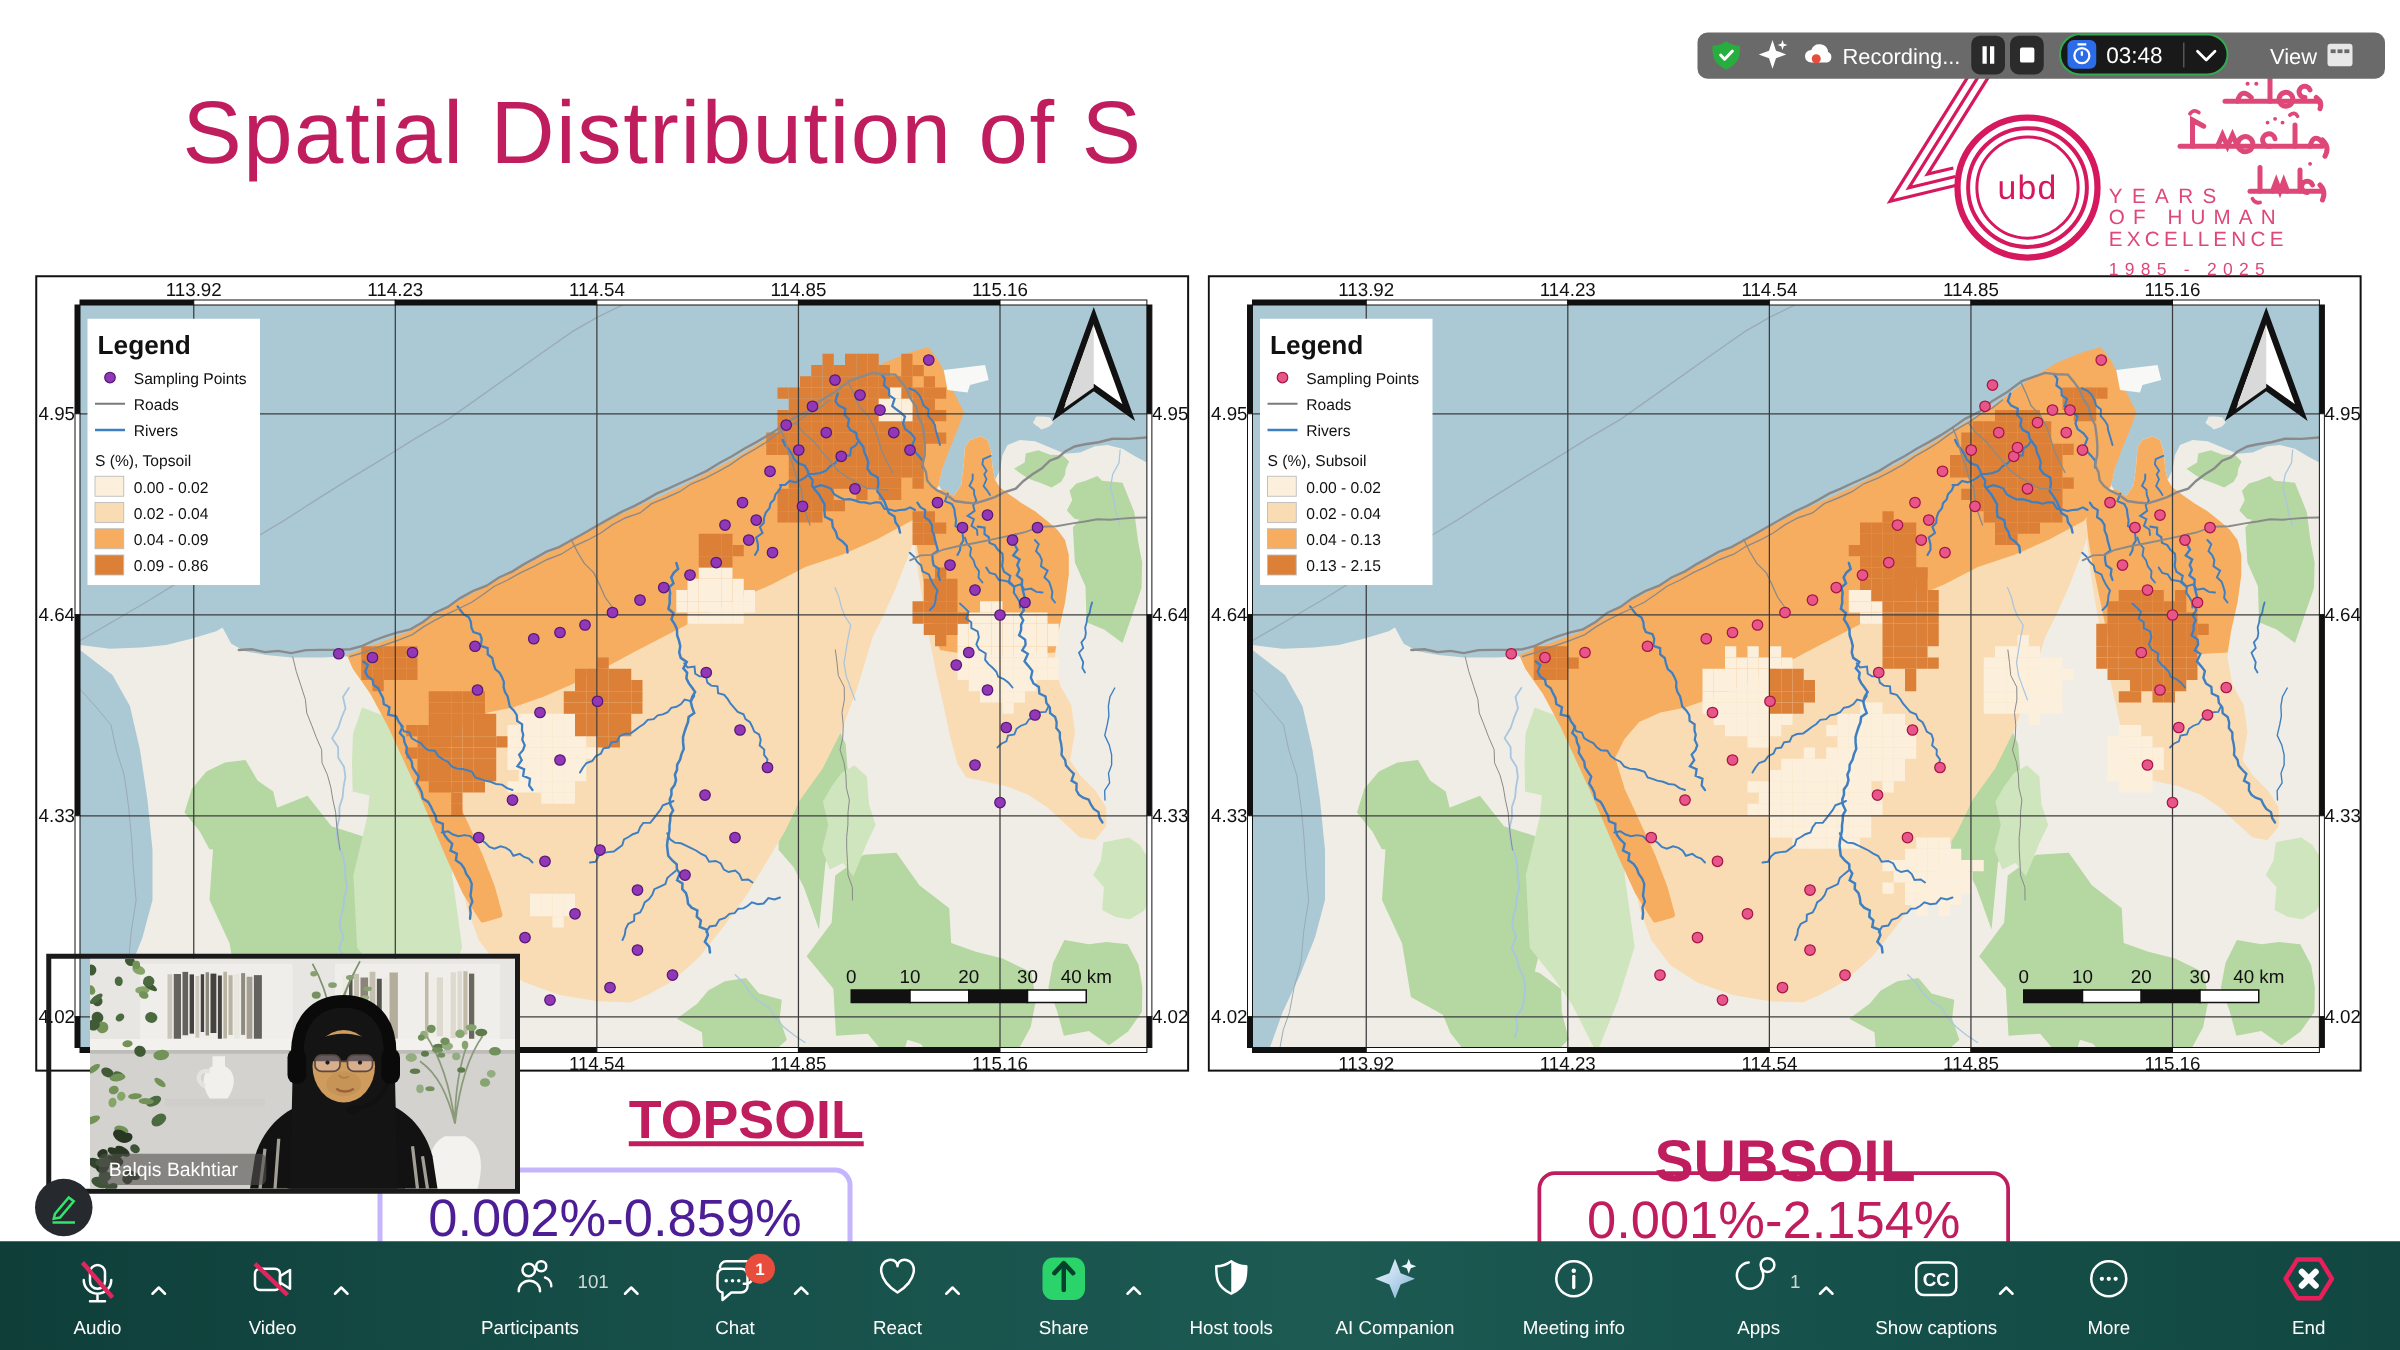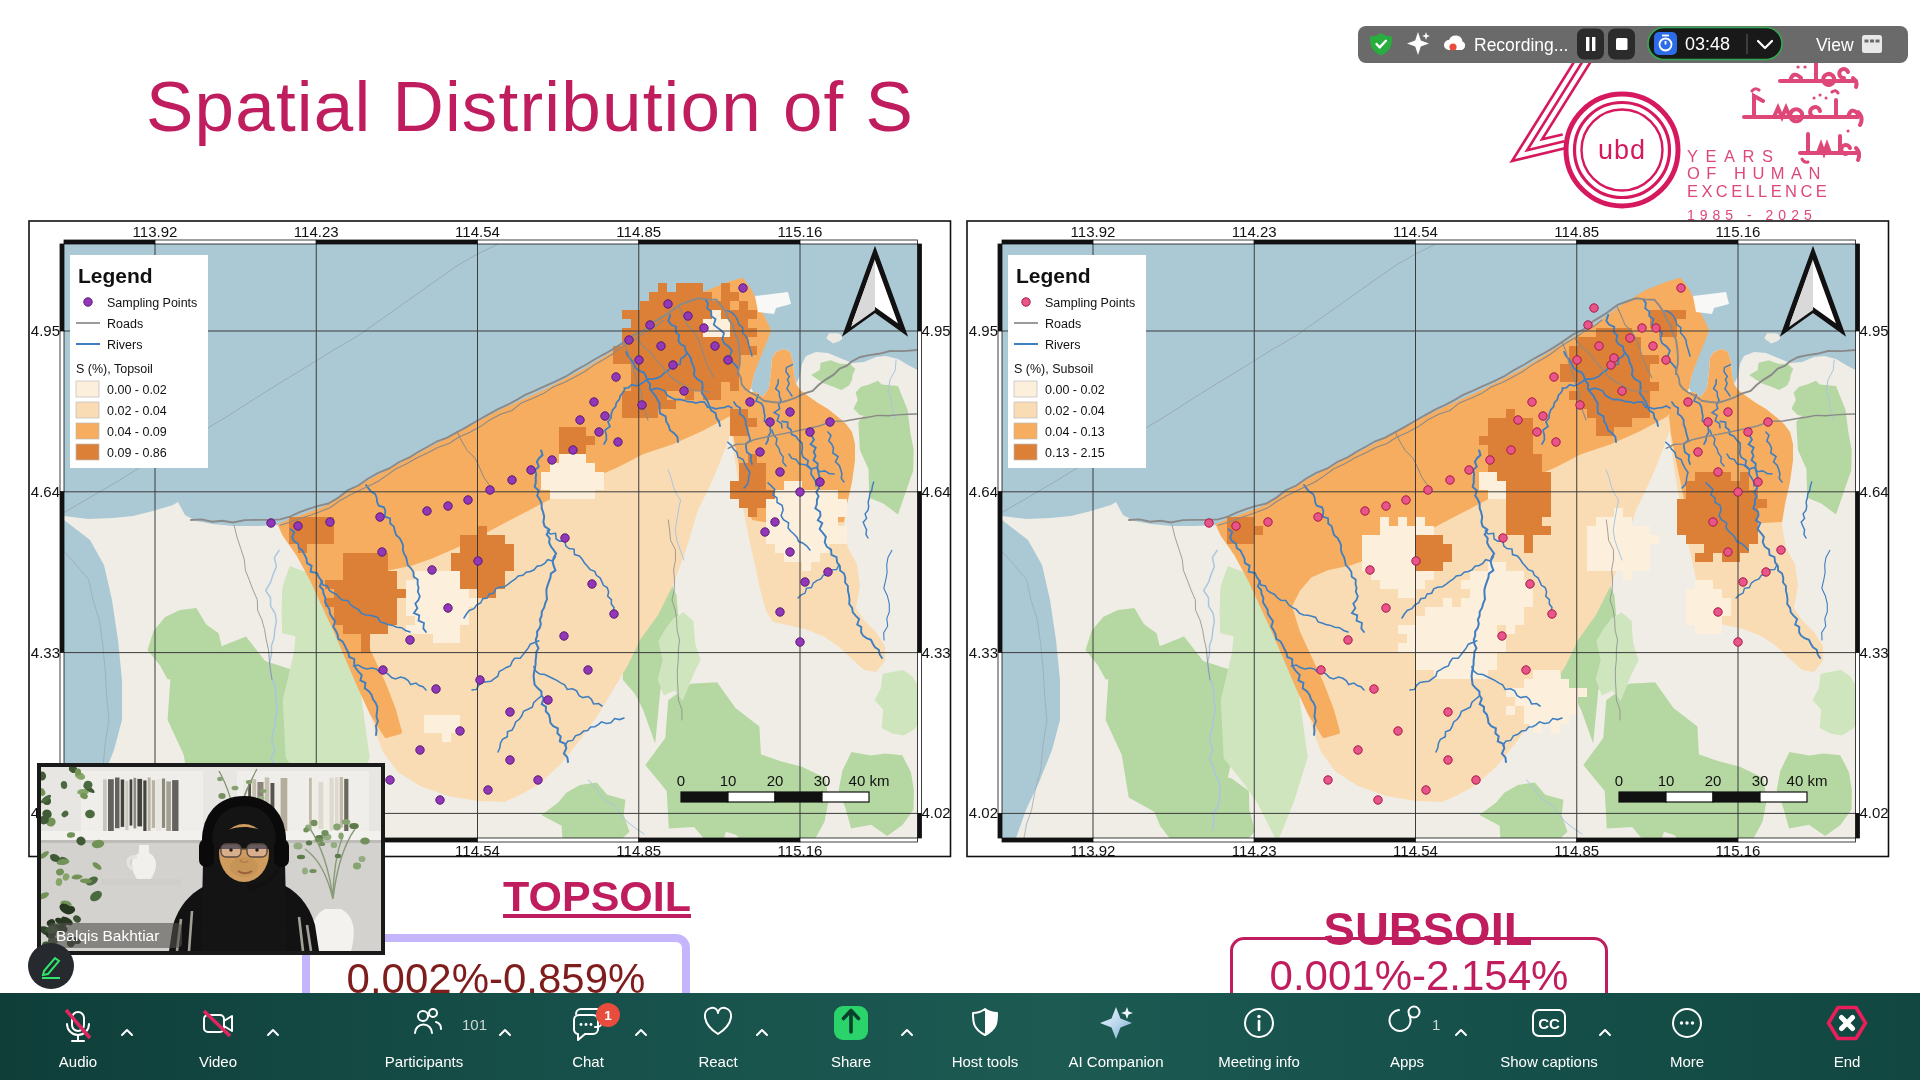--- a/index.html
+++ b/index.html
@@ -1561,21 +1561,21 @@
         <rect x="889.5" y="111.0" width="4.0" height="160.8" fill="#fff" stroke="#111" stroke-width="0.8"></rect>
         <rect x="32.0" y="271.8" width="4.0" height="160.8" fill="#111" stroke="#111" stroke-width="0.8"></rect>
         <rect x="889.5" y="271.8" width="4.0" height="160.8" fill="#111" stroke="#111" stroke-width="0.8"></rect>
         <rect x="32.0" y="432.6" width="4.0" height="160.8" fill="#fff" stroke="#111" stroke-width="0.8"></rect>
         <rect x="889.5" y="432.6" width="4.0" height="160.8" fill="#fff" stroke="#111" stroke-width="0.8"></rect>
         <rect x="32.0" y="593.4" width="4.0" height="24.6" fill="#111" stroke="#111" stroke-width="0.8"></rect>
         <rect x="889.5" y="593.4" width="4.0" height="24.6" fill="#111" stroke="#111" stroke-width="0.8"></rect>
       </svg></div>
     <div class="abs" style="left:291px;top:872px;width:400px;text-align:right;font-size:43px;font-weight:bold;color:#c01d5e;text-decoration:underline;">TOPSOIL</div>
     <div class="abs" style="left:1228px;top:872px;width:400px;text-align:center;font-size:47px;font-weight:bold;color:#c01d5e;margin-top:29px;">SUBSOIL</div>
-    <div class="abs" style="left:302px;top:934px;width:372px;height:80px;border:8px solid #c4b5fd;border-radius:14px;text-align:center;font-size:42px;color:#7f1d1d;padding-top:13px;">0.002%-0.859%</div>
+    <div class="abs" style="left:302px;top:934px;width:372px;height:80px;border:4px solid #c4b5fd;border-radius:14px;text-align:center;font-size:42px;color:#4c1d95;padding-top:13px;">0.002%-0.859%</div>
     <div class="abs" style="left:1230px;top:937px;width:372px;height:80px;border:3px solid #c01d5e;border-radius:14px;text-align:center;font-size:42px;color:#c01d5e;padding-top:12px;">0.001%-2.154%</div>
     <svg style="position:absolute;left:1496px;top:56px" width="424" height="170" viewBox="0 0 424 170" font-family="Liberation Sans,sans-serif">
       <g stroke="#d6195e" stroke-width="2.6" fill="none" stroke-linejoin="miter">
         <path d="M88.0,-10.0 L16.1,105.0 L70.0,92.0"></path>
         <path d="M93.9,-6.3 L31.1,94.2 L68.4,85.2"></path>
         <path d="M99.9,-2.6 L46.1,83.3 L66.7,78.4"></path>
       </g>
       <g fill="none" stroke="#d6195e">
         <circle cx="126" cy="94" r="56" stroke-width="5"></circle>
         <circle cx="126" cy="94" r="47.5" stroke-width="3.2"></circle>
@@ -1635,21 +1635,21 @@
  <text x="458" y="25" font-size="17.5" fill="#fff">View</text>
  <g transform="translate(504,9)" fill="#e8e8e8">
   <rect x="0" y="0" width="20" height="18" rx="2.5"></rect>
   <g fill="#6b6a6a">
           <rect x="2.5" y="4.5" width="4" height="3"></rect>
           <rect x="8" y="4.5" width="4" height="3"></rect>
           <rect x="13.5" y="4.5" width="4" height="3"></rect>
         </g>
  </g>
 </svg>
-    <div class="abs" style="left:37px;top:763px;width:340px;height:184px;border:4px solid #1a1a1a;"><svg width="340" height="184" viewBox="0 0 340 184">
+    <div class="abs" style="left:37px;top:763px;width:340px;height:184px;border:4px solid #1a1a1a;padding-left:31px;"><svg width="340" height="184" viewBox="0 0 340 184">
         <rect width="340" height="184" fill="#d3d2ce"></rect>
         <rect x="0" y="0" width="340" height="64" fill="#e7e6e2"></rect>
         <rect x="40" y="4" width="122" height="62" fill="#efeeea"></rect>
         <rect x="196" y="4" width="132" height="62" fill="#efeeea"></rect>
         <rect x="62.0" y="12.4" width="3.8" height="53.6" fill="#c9c6bd"></rect>
         <rect x="67.0" y="12.2" width="5.8" height="53.5" fill="#63625e"></rect>
         <rect x="74.0" y="10.5" width="4.5" height="50.7" fill="#63625e"></rect>
         <rect x="79.7" y="12.5" width="3.5" height="47.4" fill="#43423f"></rect>
         <rect x="84.4" y="13.8" width="3.0" height="49.3" fill="#c9c6bd"></rect>
         <rect x="88.6" y="12.4" width="2.7" height="46.2" fill="#43423f"></rect>

